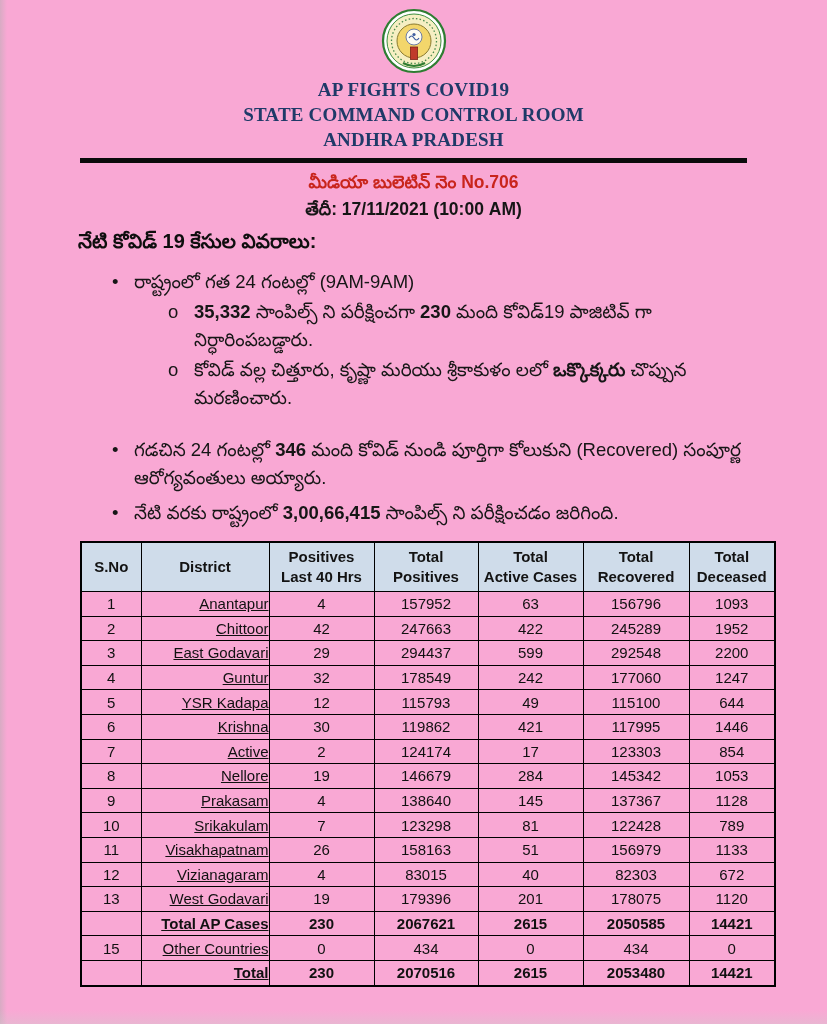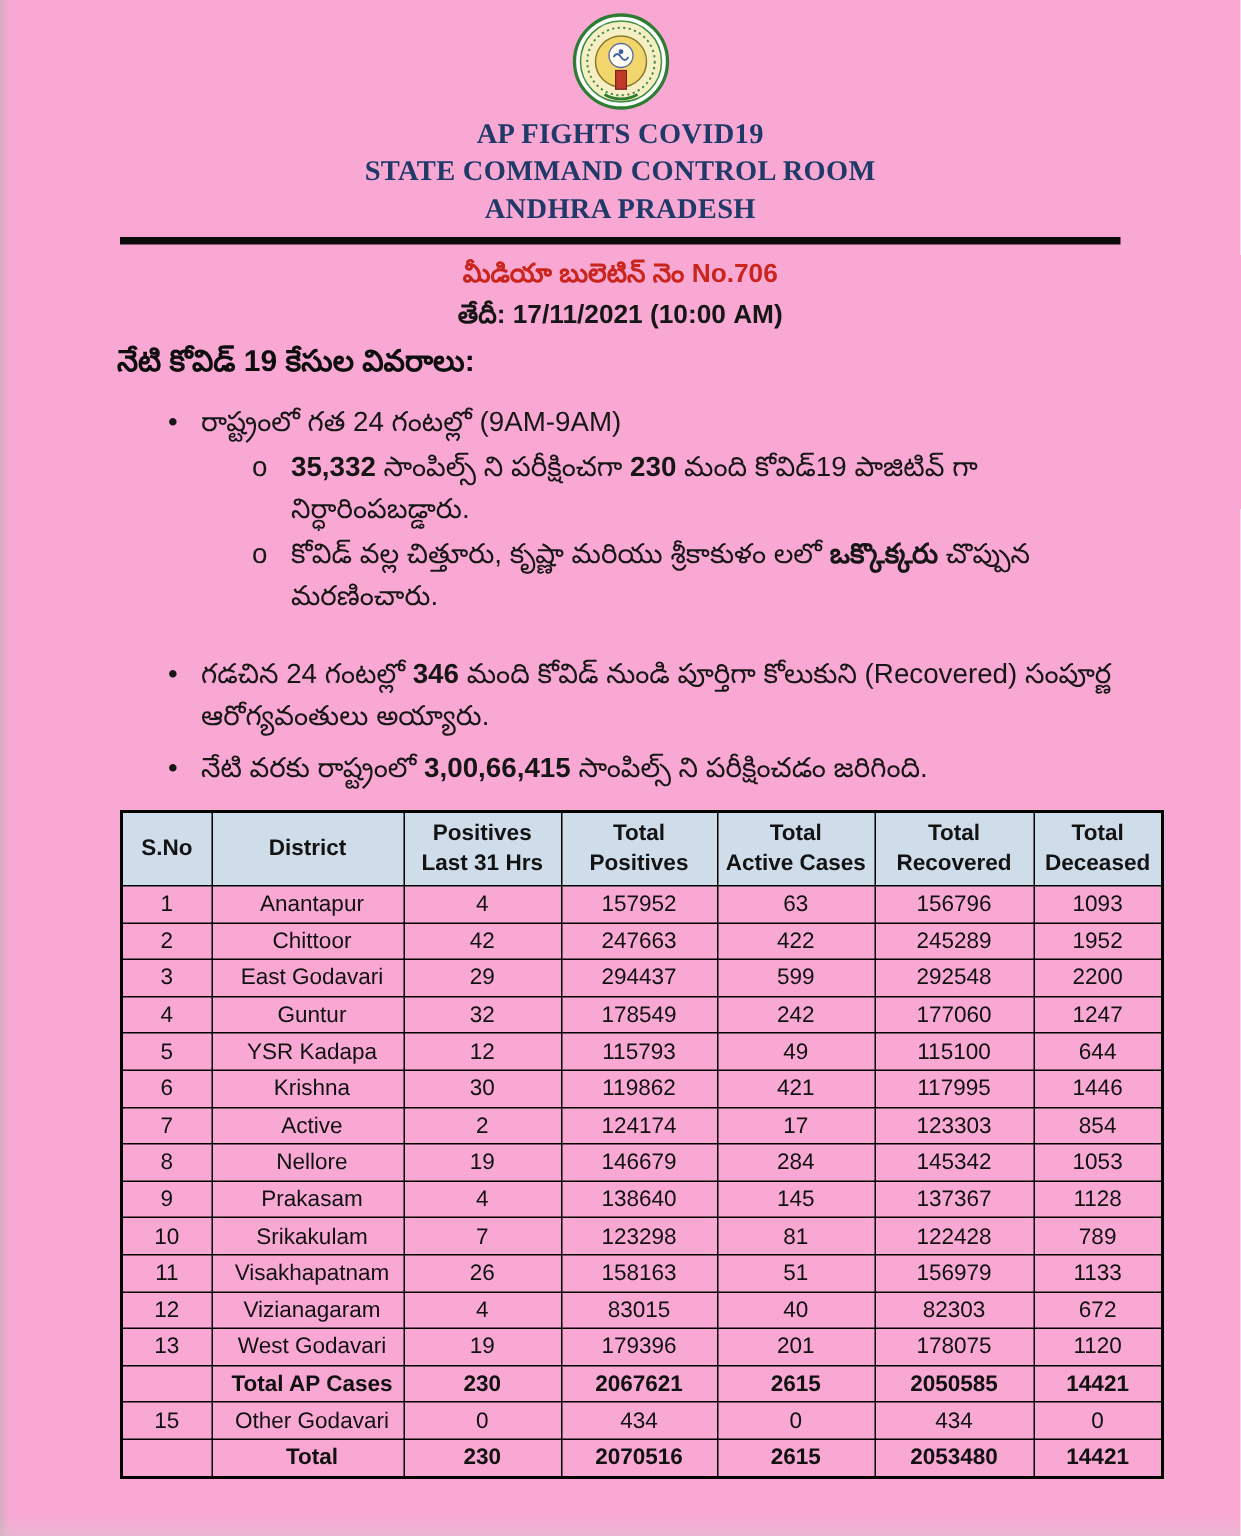--- a/index.html
+++ b/index.html
@@ -61,21 +61,21 @@
   .covid-table thead th{
     background:#cfdcea;
     font-weight:bold; font-size:15px; line-height:20px;
     height:48px; padding:0 2px;
   }
   .hl{ display:block; }
   .hl:empty{ display:none; }
   .covid-table td{
     height:23.6px; text-align:center; padding:0; color:#111;
   }
-  .covid-table td.district{ text-align:center; padding-left:6px; }
+  .covid-table td.district{ text-align:right; padding-left:6px;text-decoration:underline; }
   .total-row td{ font-weight:700; }
 </style>
 </head>
 <body>
 
 <div class="page">
   <div class="left-edge"></div>
   <div class="bottom-edge"></div>
 
   <header>
@@ -143,21 +143,21 @@
     <thead>
       <tr>
         <th>
             <span class="hl">S.No</span>
           </th>
         <th>
             <span class="hl">District</span>
           </th>
         <th>
             <span class="hl">Positives</span>
-            <span class="hl">Last 31 Hrs</span>
+            <span class="hl">Last 40 Hrs</span>
           </th>
         <th>
             <span class="hl">Total</span>
             <span class="hl">Positives</span>
           </th>
         <th>
             <span class="hl">Total</span>
             <span class="hl">Active Cases</span>
           </th>
         <th>
@@ -292,21 +292,21 @@
       <td></td>
       <td class="district">Total AP Cases</td>
       <td>230</td>
       <td>2067621</td>
       <td>2615</td>
       <td>2050585</td>
       <td>14421</td>
     </tr>
         <tr>
       <td>15</td>
-      <td class="district">Other Godavari</td>
+      <td class="district">Other Countries</td>
       <td>0</td>
       <td>434</td>
       <td>0</td>
       <td>434</td>
       <td>0</td>
     </tr>
         <tr class="total-row">
       <td></td>
       <td class="district">Total</td>
       <td>230</td>

